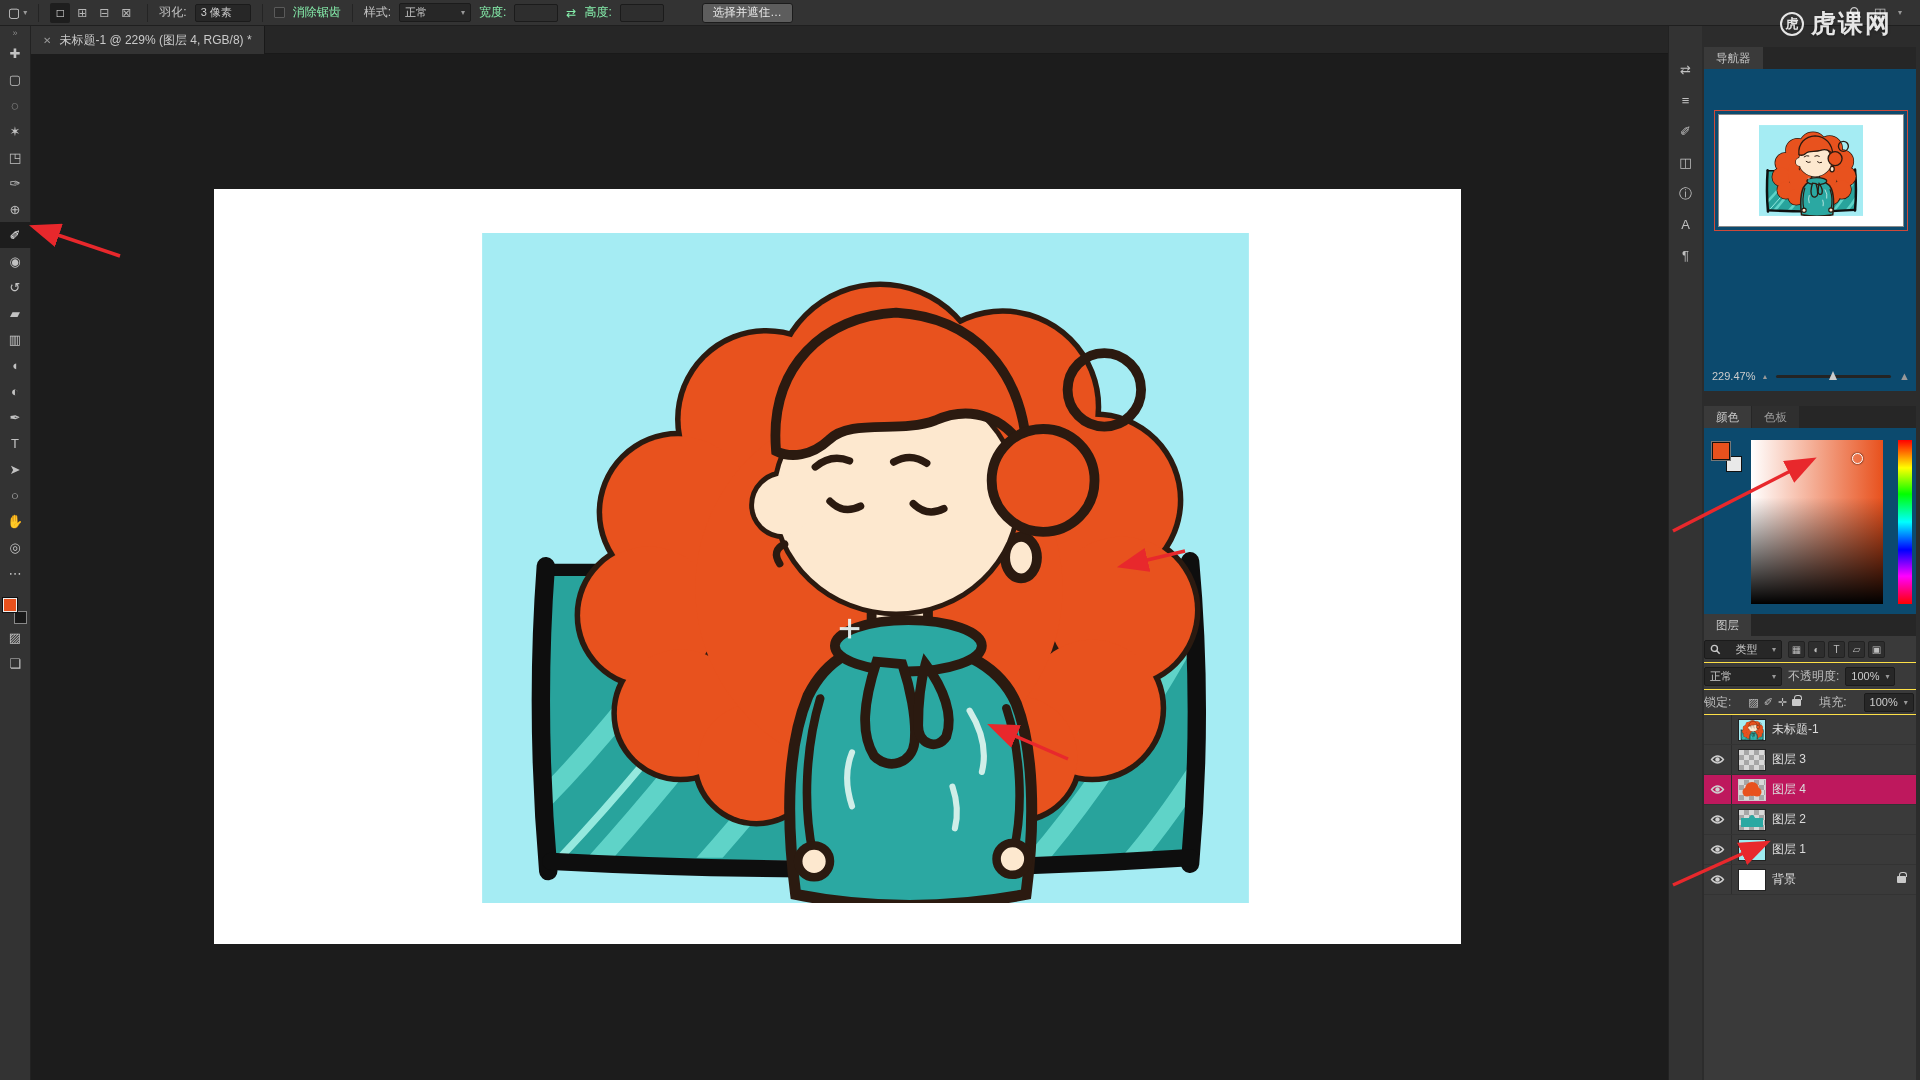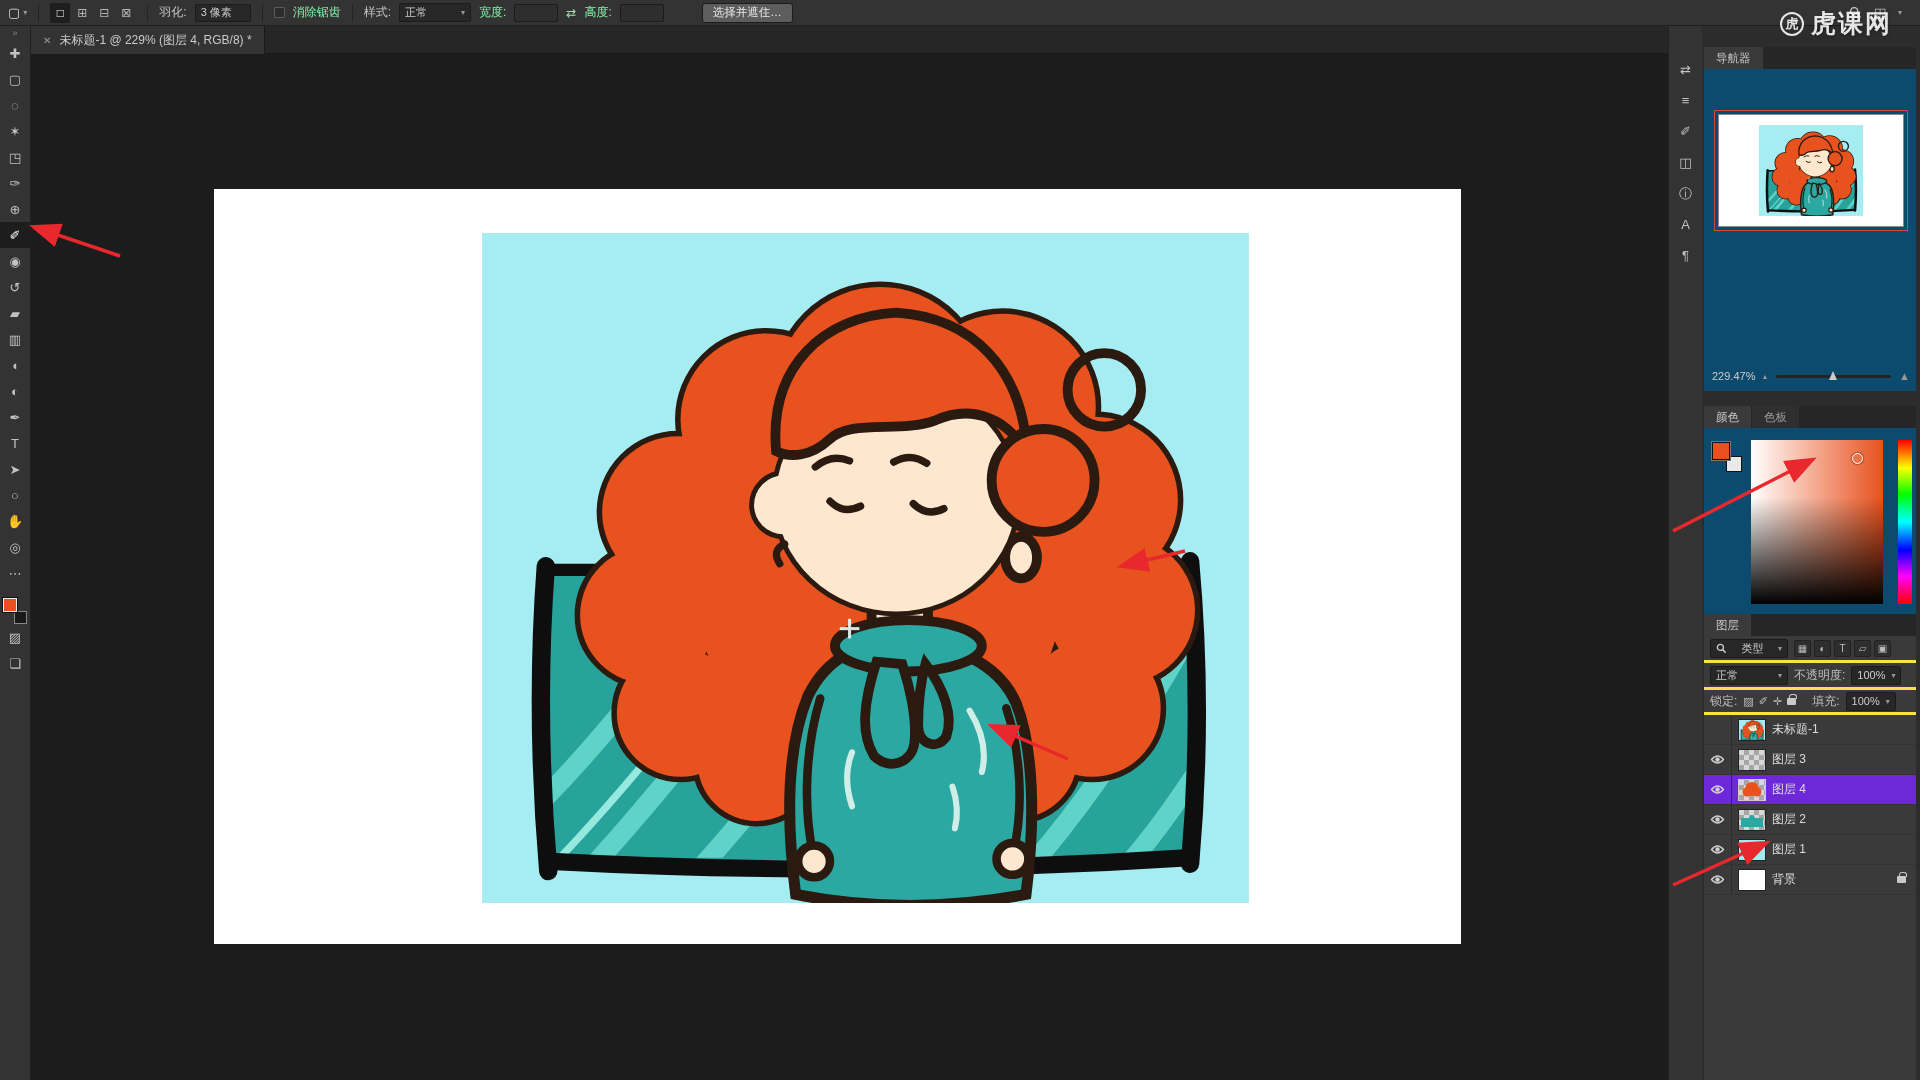--- a/index.html
+++ b/index.html
@@ -60,32 +60,32 @@
 #color-group{top:380px}
 #color-body{height:192px}
 .fgbg{position:absolute;left:8px;top:14px;width:30px;height:30px}
 .fgbg .b{position:absolute;right:0;bottom:0;width:16px;height:16px;background:#e9e9e9;border:1px solid #111}
 .fgbg .f{position:absolute;left:0;top:0;width:18px;height:18px;background:var(--fg);border:1px solid #111;box-shadow:0 0 0 1px #777}
 .sat-field{position:absolute;left:47px;top:12px;width:132px;height:164px;background:linear-gradient(to top,#000,rgba(0,0,0,0) 65%),linear-gradient(to right,#fff,var(--fg))}
 .field-cursor{position:absolute;left:148px;top:25px;width:11px;height:11px;border:1.5px solid #fff;border-radius:50%;box-shadow:0 0 2px #000}
 .hue-strip{position:absolute;right:4px;top:12px;width:14px;height:164px;background:linear-gradient(#f00,#ff0 17%,#0f0 33%,#0ff 50%,#00f 67%,#f0f 83%,#f00)}
 #layers-group{top:588px;bottom:0}
 #layers-body{position:absolute;left:0;right:0;top:22px;bottom:0;background:#3a3a3a}
-.lrow{display:flex;align-items:center;padding:0 6px;border-bottom:3px solid #fde047}
+.lrow{display:flex;align-items:center;padding:0 0;border-bottom:1px solid #fde047}
 .filter-row{height:27px;gap:4px}
 .search-dd{width:78px;height:19px}
 #filter-icons{display:flex;gap:3px;margin-left:2px}
 .f-ico{width:17px;height:17px;display:flex;align-items:center;justify-content:center;color:#bdbdbd;font-size:10px;background:#2e2e2e;border:1px solid #222;border-radius:2px}
 .blend-row{height:27px;gap:6px}
-.lock-row{height:25px;gap:6px}
+.lock-row{height:25px;gap:17px}
 .plabel{font-size:12px;color:#bdbdbd;white-space:nowrap}
 #lock-icons{display:flex;gap:5px;align-items:center}
 .lock-ico{color:#bdbdbd;font-size:11px}
 .layer-row{height:30px;display:flex;align-items:center;border-bottom:1px solid #333;padding-right:6px}
-.layer-row.selected{background:#6d28d9}
+.layer-row.selected{background:#be185d}
 .eye-well{width:28px;align-self:stretch;border-right:1px solid #2d2d2d;display:flex;align-items:center;justify-content:center}
 .lthumb{width:26px;height:20px;margin:0 7px;background:#fff;outline:1px solid #222;overflow:hidden;flex:none}
 .layer-row.selected .lthumb{outline:1px solid #ccc}
 .t-checker,.t-hair,.t-dress{background:repeating-conic-gradient(#a6a6a6 0% 25%,#d8d8d8 0% 50%) 0 0/10px 10px}
 .t-cyan{background:#9febf0}
 .t-white{background:#fff}
 .lname{font-size:12px;color:#dcdcdc;white-space:nowrap}
 .mini-lock{margin-left:auto;width:9px;height:7px;background:#c9c9c9;border-radius:1px;position:relative;margin-right:4px}
 .mini-lock:before{content:"";position:absolute;left:1.5px;top:-4px;width:6px;height:4px;border:1.5px solid #c9c9c9;border-bottom:none;border-radius:3px 3px 0 0}
 .mini-lock.inrow{margin:0 0 0 0}
@@ -389,21 +389,21 @@
           </div>
         </div>
         <div class="lrow lock-row">
           <span class="plabel">锁定:</span>
           <div id="lock-icons">
               <div class="lock-ico">▨</div>
               <div class="lock-ico">✐</div>
               <div class="lock-ico">✛</div>
               <div class="mini-lock inrow"></div>
             </div>
-          <span class="plabel" style="margin-left:10px">填充:</span>
+          <span class="plabel" style="margin-left:1px">填充:</span>
           <div class="dd" style="width:50px">
             <span>100%</span>
             <span class="chev">▾</span>
           </div>
         </div>
         <div id="layer-rows">
             <div class="layer-row">
               <div class="eye-well"></div>
               <div class="lthumb t-art"><svg viewBox="0 0 626 547" preserveAspectRatio="xMidYMid slice" width="26" height="20">
                   <use href="#art"></use>

